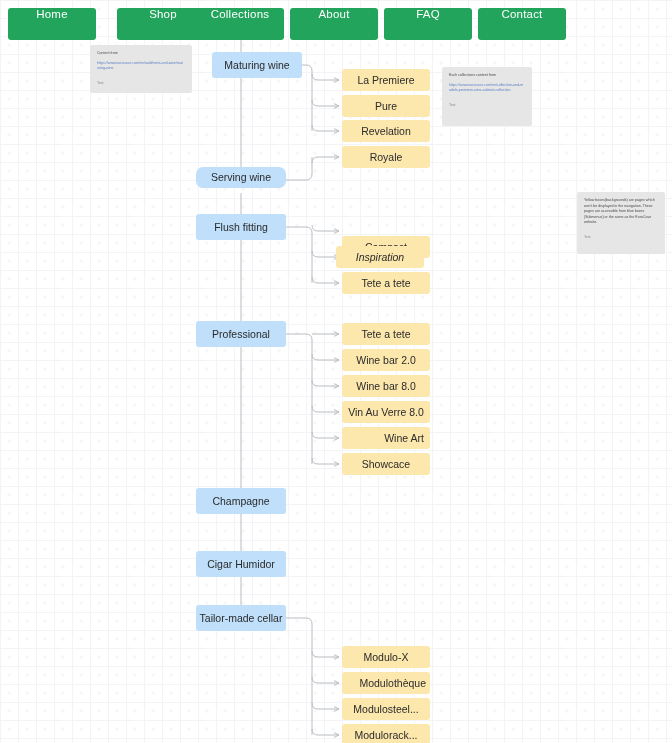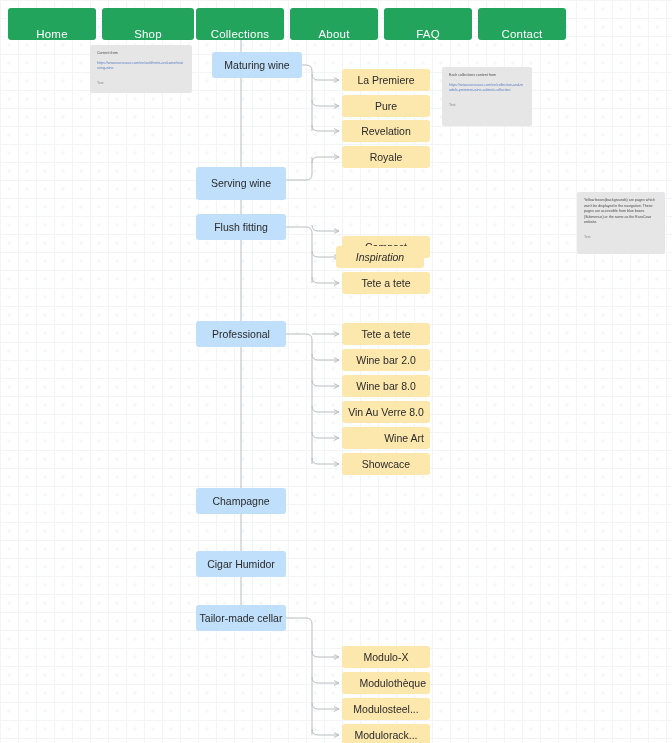--- a/index.html
+++ b/index.html
@@ -29,21 +29,21 @@
   .nav-btn {
     position: absolute;
     height: 32px;
     background: #22a45d;
     border: none;
     border-radius: 3px;
     color: #ffffff;
     font-size: 11.5px;
     font-family: "Liberation Sans", sans-serif;
     display: flex;
-    align-items: flex-end;
+    align-items: flex-start;
     justify-content: center;
     cursor: pointer;
     letter-spacing: .2px;
     padding: 0;
   }
 
   
   .node {
     position: absolute;
     display: flex;
@@ -132,42 +132,42 @@
       <path d="M312 651 Q312 657 318 657 H339" stroke="#b9bcc0" stroke-width="1" fill="none" marker-end="url(#ar)"></path>
       <path d="M312 677 Q312 683 318 683 H339" stroke="#b9bcc0" stroke-width="1" fill="none" marker-end="url(#ar)"></path>
       <path d="M312 703 Q312 709 318 709 H339" stroke="#b9bcc0" stroke-width="1" fill="none" marker-end="url(#ar)"></path>
       <path d="M312 729 Q312 735 318 735 H339" stroke="#b9bcc0" stroke-width="1" fill="none" marker-end="url(#ar)"></path>
     </svg>
 
   <div id="nav-layer">
       <button class="nav-btn" style="left: 8px; top: 8px; width: 88px; background: rgb(34, 164, 93);">
         <span>Home</span>
       </button>
-      <button class="nav-btn" style="left: 102px; top: 8px; width: 92px; background: rgb(34, 164, 93);">
+      <button class="nav-btn" style="left: 117px; top: 8px; width: 92px; background: rgb(34, 164, 93);">
         <span>Shop</span>
       </button>
       <button class="nav-btn" style="left: 196px; top: 8px; width: 88px; background: rgb(34, 164, 93);">
         <span>Collections</span>
       </button>
       <button class="nav-btn" style="left: 290px; top: 8px; width: 88px; background: rgb(34, 164, 93);">
         <span>About</span>
       </button>
       <button class="nav-btn" style="left: 384px; top: 8px; width: 88px; background: rgb(34, 164, 93);">
         <span>FAQ</span>
       </button>
       <button class="nav-btn" style="left: 478px; top: 8px; width: 88px; background: rgb(34, 164, 93);">
         <span>Contact</span>
       </button>
     </div>
 
   <div id="nodes-layer">
       <div class="node blue" style="left: 196px; top: 52px; width: 90px; height: 26px; margin-left: 16px;">
         <span>Maturing wine</span>
       </div>
-      <div class="node blue" style="left: 196px; top: 167px; width: 90px; height: 33px;">
+      <div class="node blue" style="left: 196px; top: 167px; width: 90px; height: 21px; border-radius: 7px;">
         <span>Serving wine</span>
       </div>
       <div class="node blue" style="left: 196px; top: 214px; width: 90px; height: 26px;">
         <span>Flush fitting</span>
       </div>
       <div class="node blue" style="left: 196px; top: 321px; width: 90px; height: 26px;">
         <span>Professional</span>
       </div>
       <div class="node blue" style="left: 196px; top: 488px; width: 90px; height: 26px;">
         <span>Champagne</span>

